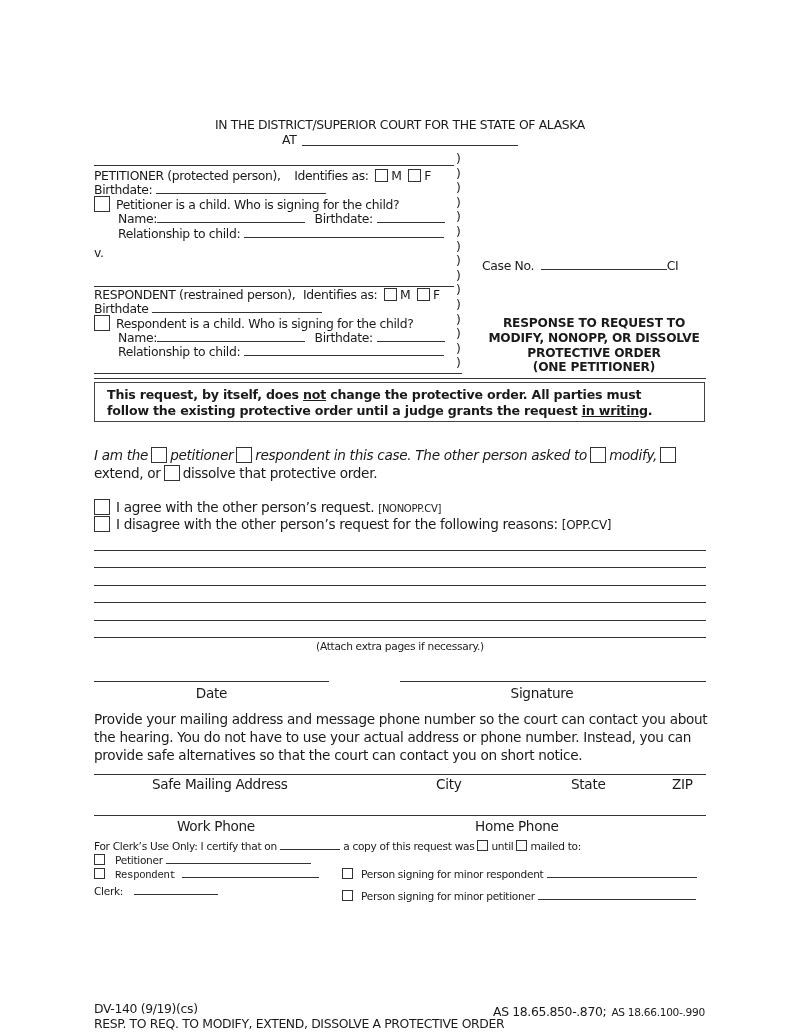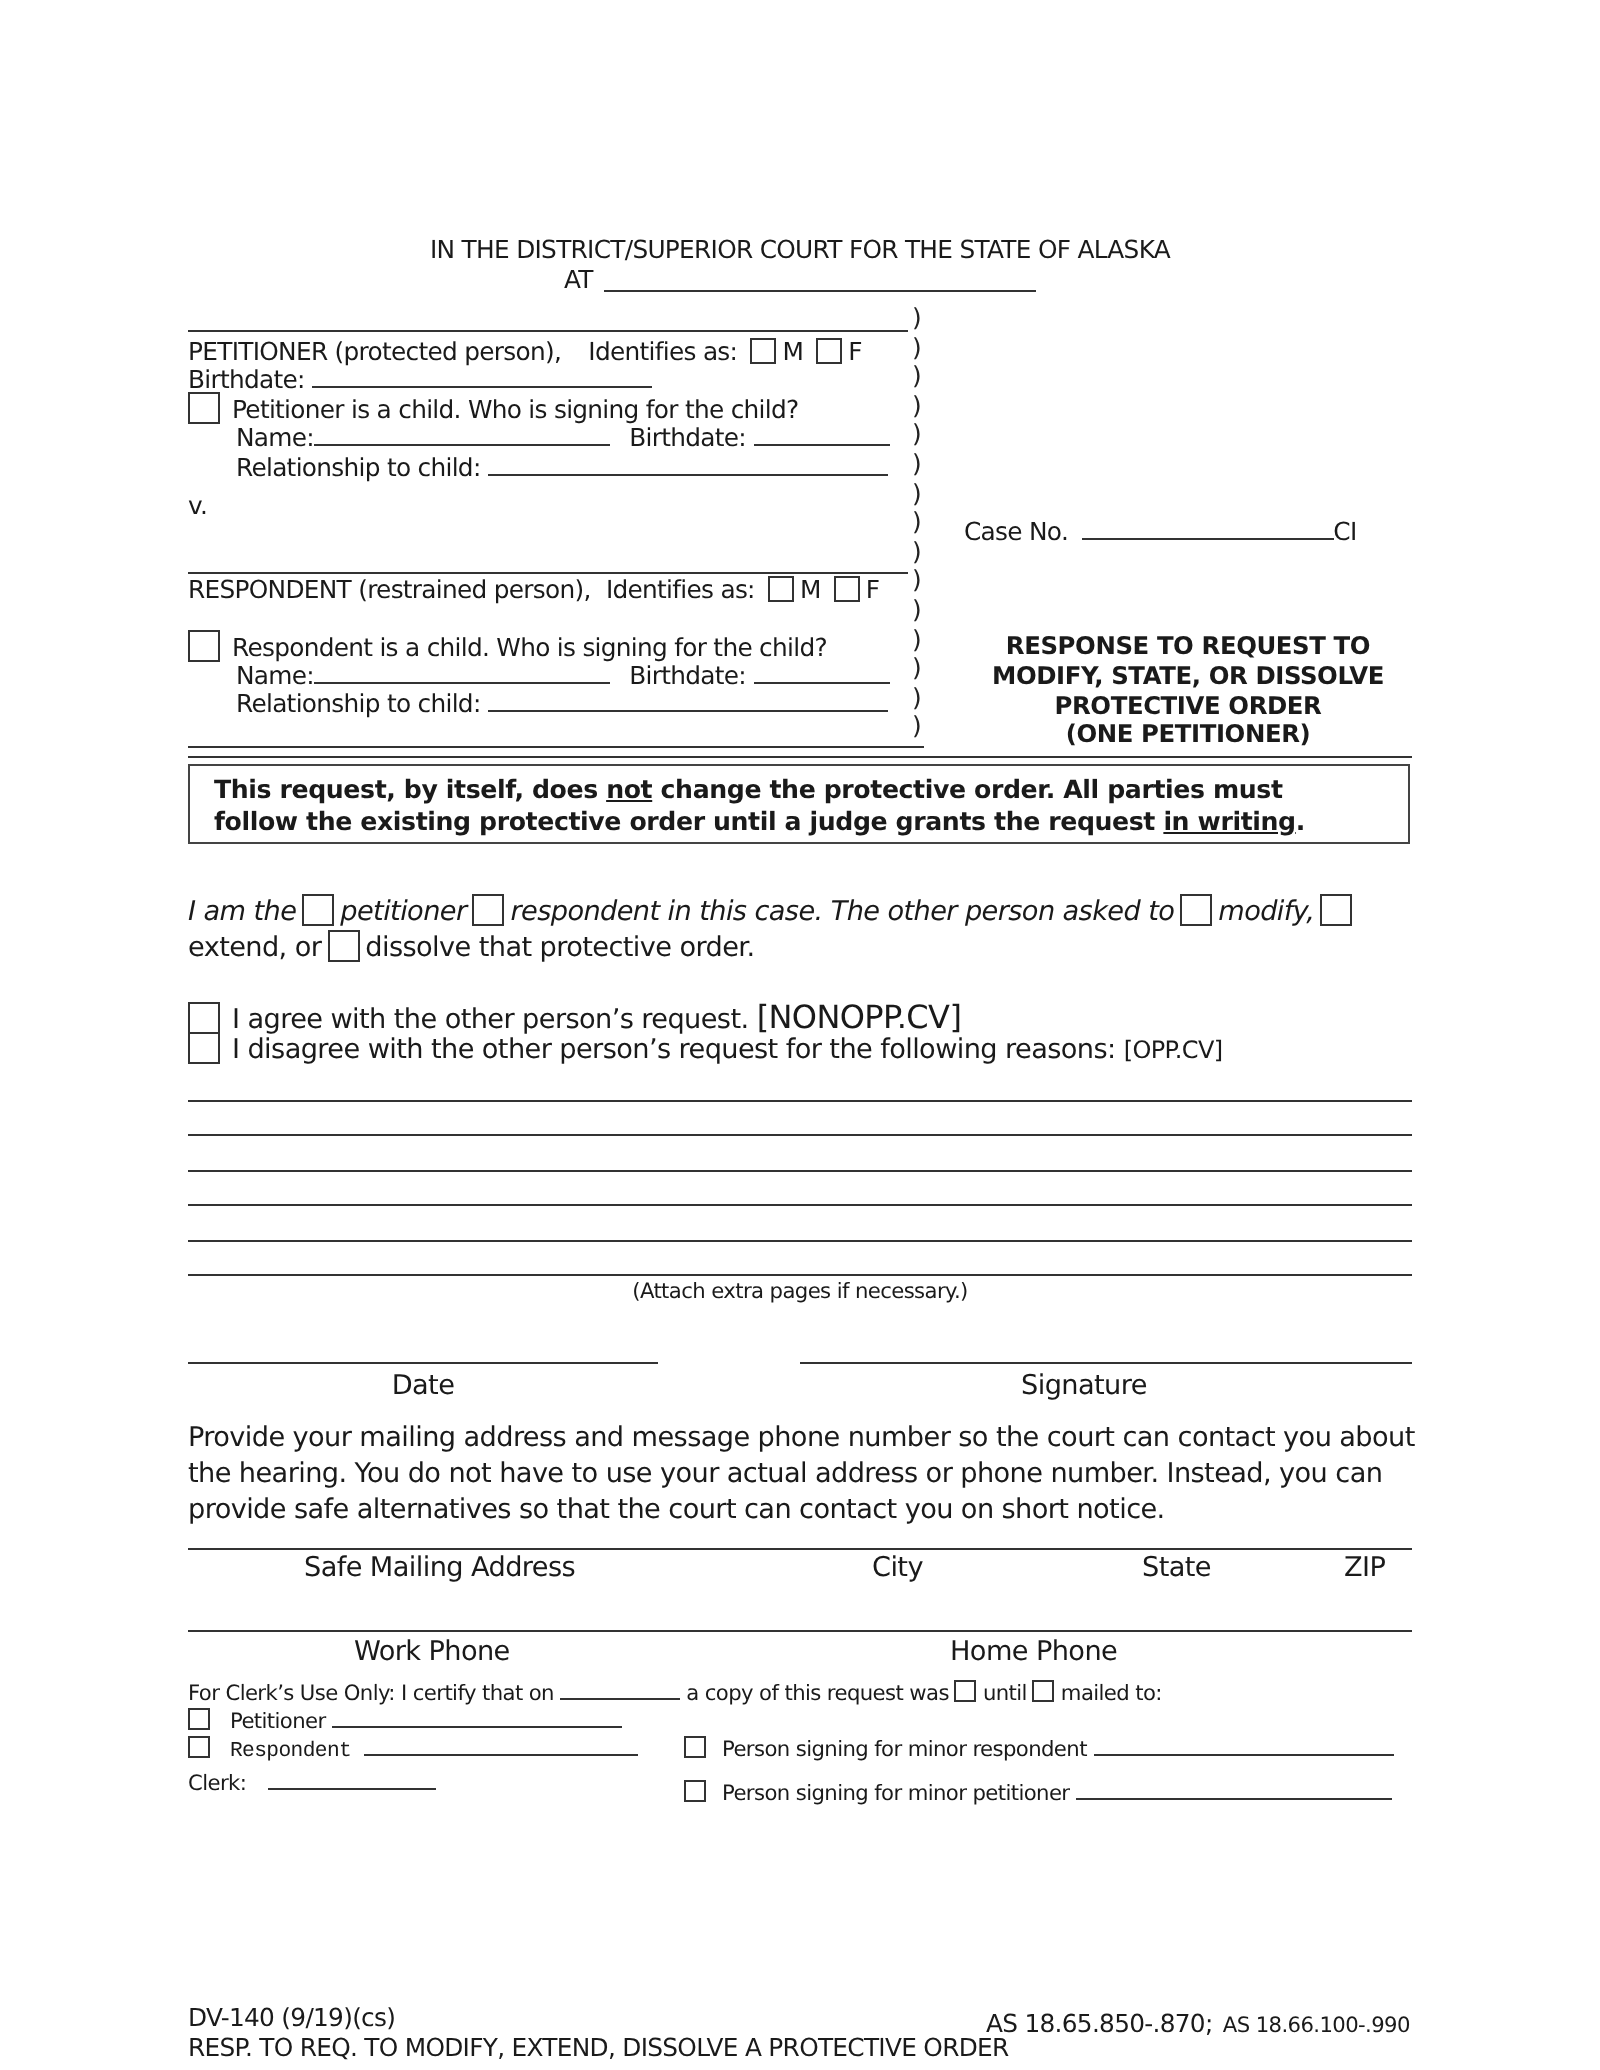--- a/index.html
+++ b/index.html
@@ -60,20 +60,24 @@
   <div class="abs t13" style="left:94px;top:221px;">v.</div>
 
   <div class="line" style="left:94px;top:262px;width:360px;"></div>
 
   <div class="abs t13" style="left:94px;top:263px;">
     <span>RESPONDENT (restrained person),</span>
     <span style="margin-left:4px;">Identifies as:</span>
     <span class="cb"></span><span>M</span>
     <span class="cb"></span><span>F</span>
   </div>
+  <div class="abs t13" style="left:94px;top:277px;">
+    <span>Birthdate</span>
+    <span class="uline" style="width:170px;"></span>
+  </div>
   <div class="abs t13" style="left:94px;top:291px;">
     <span class="cb big" style="margin:0 6px 0 0;"></span><span>Respondent is a child. Who is signing for the child?</span>
   </div>
   <div class="abs t13" style="left:118px;top:306px;">
     <span>Name:</span><span class="uline" style="width:148px;"></span>
     <span style="margin-left:6px;">Birthdate:</span>
     <span class="uline" style="width:68px;"></span>
   </div>
   <div class="abs t13" style="left:118px;top:320px;">
     <span>Relationship to child:</span>
@@ -99,21 +103,21 @@
       <div>)</div>
   </div>
 
   <div class="abs t13" style="left:482px;top:234px;">
     <span>Case No.</span>
     <span class="uline" style="width:126px;margin-left:3px;"></span><span>CI</span>
   </div>
 
   <div class="abs bold center" style="left:476px;width:236px;top:292px;font-size:12.2px;line-height:14.8px;letter-spacing:-0.2px;">
     <div>RESPONSE TO REQUEST TO</div>
-    <div>MODIFY, STATE, OR DISSOLVE</div>
+    <div>MODIFY, NONOPP, OR DISSOLVE</div>
     <div>PROTECTIVE ORDER</div>
     <div>(ONE PETITIONER)</div>
   </div>
 
   <div class="line" style="left:94px;top:354px;width:612px;border-top-width:1.5px;"></div>
 
   <div class="notice"></div>
   <div class="abs bold" style="left:107px;top:363px;font-size:12.6px;letter-spacing:-0.2px;line-height:16px;">
     <div><span>This request, by itself, does </span><span class="u">not</span><span> change the protective order. All parties must</span></div>
     <div><span>follow the existing protective order until a judge grants the request </span><span class="u">in writing</span><span>.</span></div>
@@ -121,21 +125,21 @@
 
   <div class="abs t14" style="left:94px;top:423px;font-style:italic;">
     <span>I am the</span><span class="cb big"></span><span>petitioner</span><span class="cb big"></span><span>respondent in this case.  The other person asked to</span><span class="cb big"></span><span>modify,</span><span class="cb big"></span>
   </div>
   <div class="abs t14" style="left:94px;top:441px;">
     <span>extend, or</span><span class="cb big"></span><span>dissolve that protective order.</span>
   </div>
 
   <div class="abs t14" style="left:94px;top:475px;">
     <span class="cb big" style="margin:0 6px 0 0;"></span><span>I agree with the other person’s request.</span>
-    <span class="t11" style="font-size:16px;">[NONOPP.CV]</span>
+    <span class="t11" style="font-size:10px;">[NONOPP.CV]</span>
   </div>
   <div class="abs t14" style="left:94px;top:492px;">
     <span class="cb big" style="margin:0 6px 0 0;"></span><span>I disagree with the other person’s request for the following reasons:</span>
     <span class="t11" style="font-size:12px;">[OPP.CV]</span>
   </div>
 
   <div class="line" style="left:94px;top:526px;width:612px;"></div>
   <div class="line" style="left:94px;top:543px;width:612px;"></div>
   <div class="line" style="left:94px;top:561px;width:612px;"></div>
   <div class="line" style="left:94px;top:578px;width:612px;"></div>

